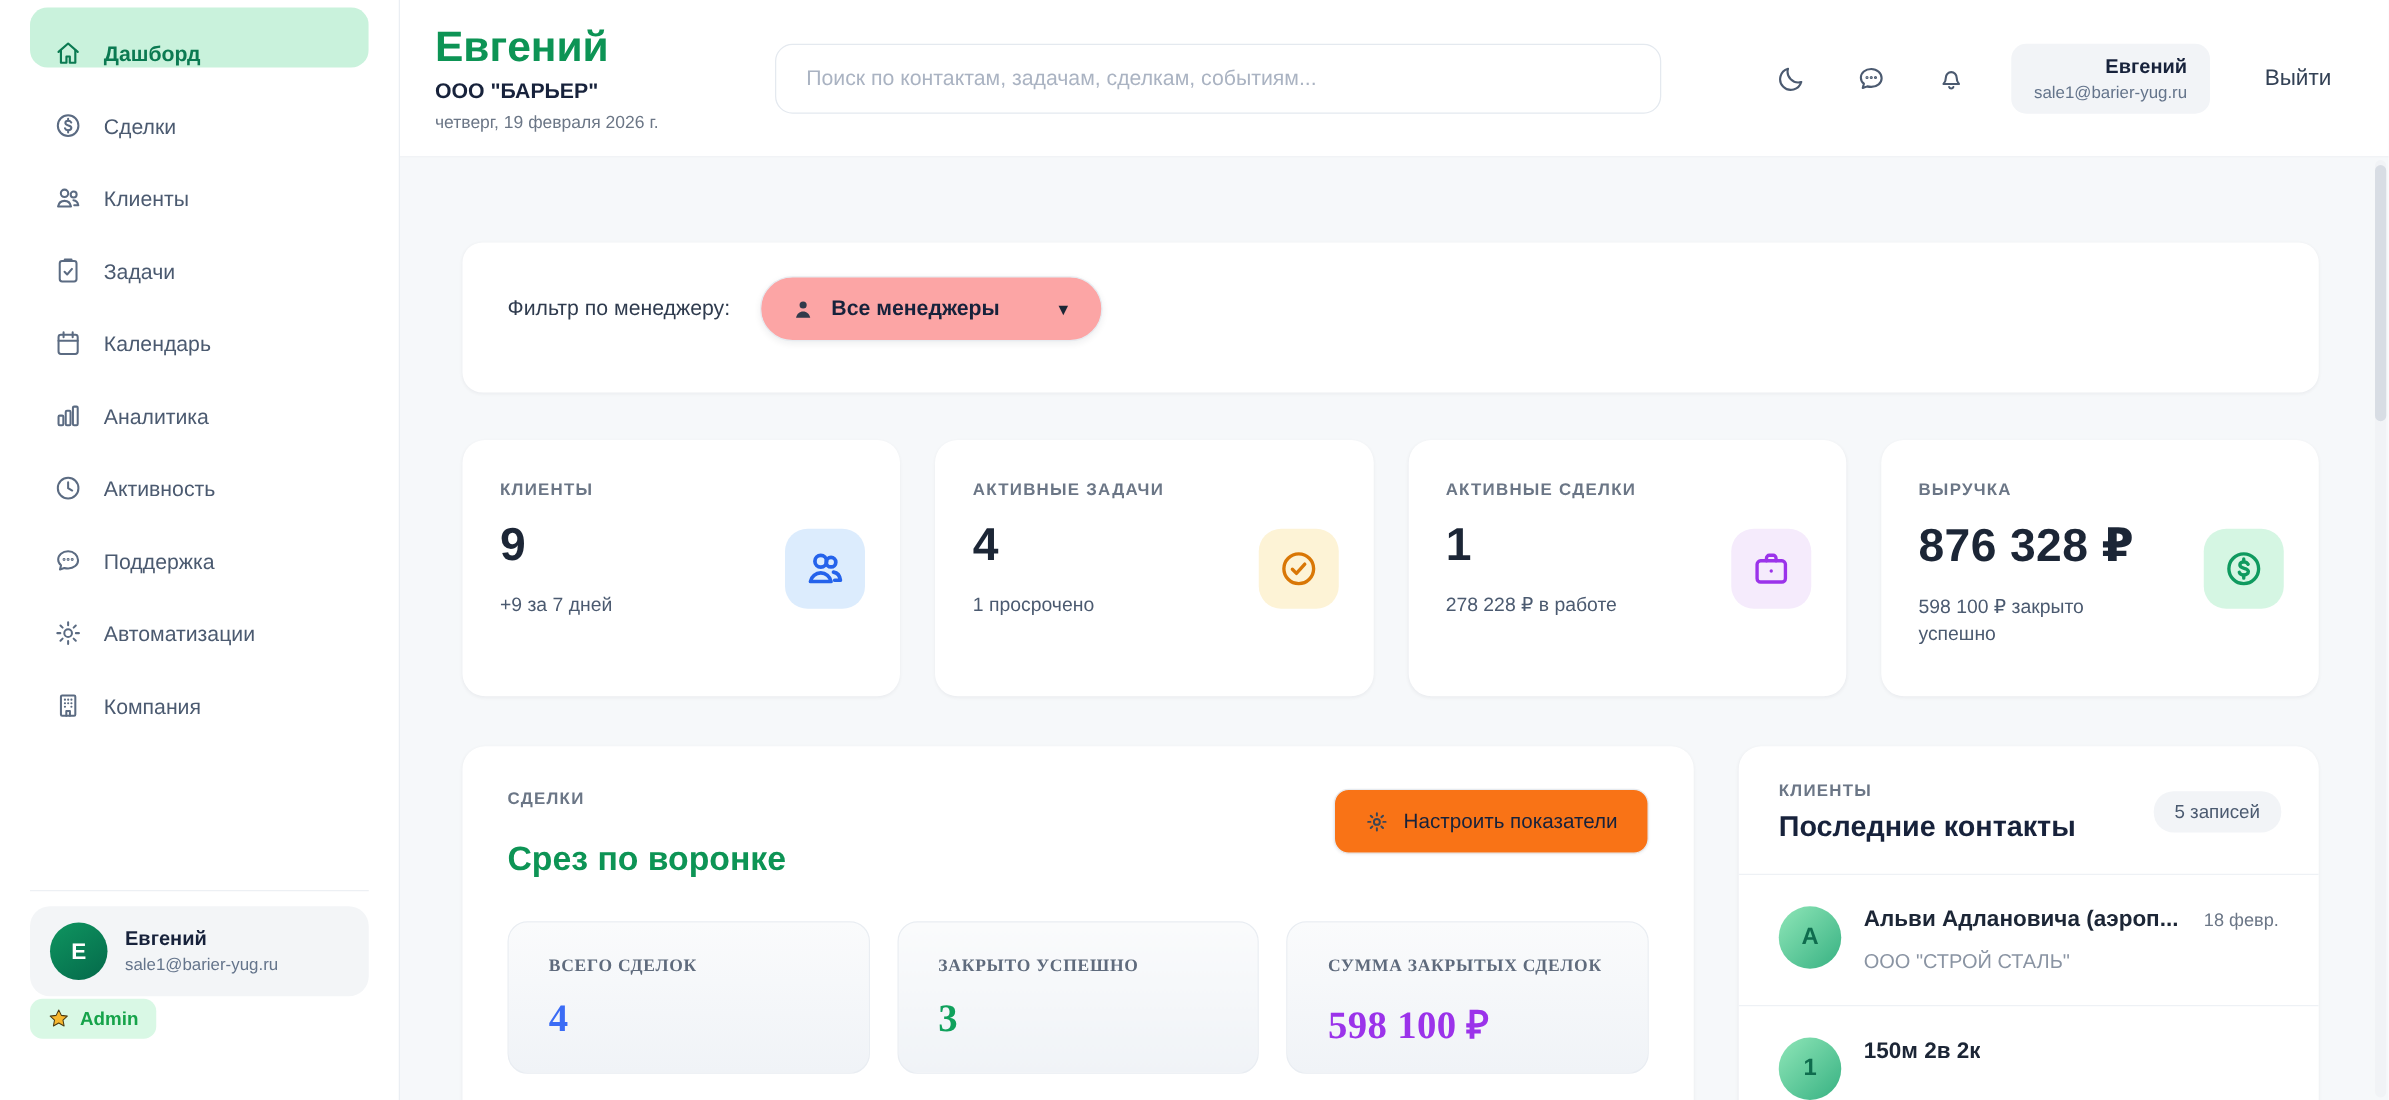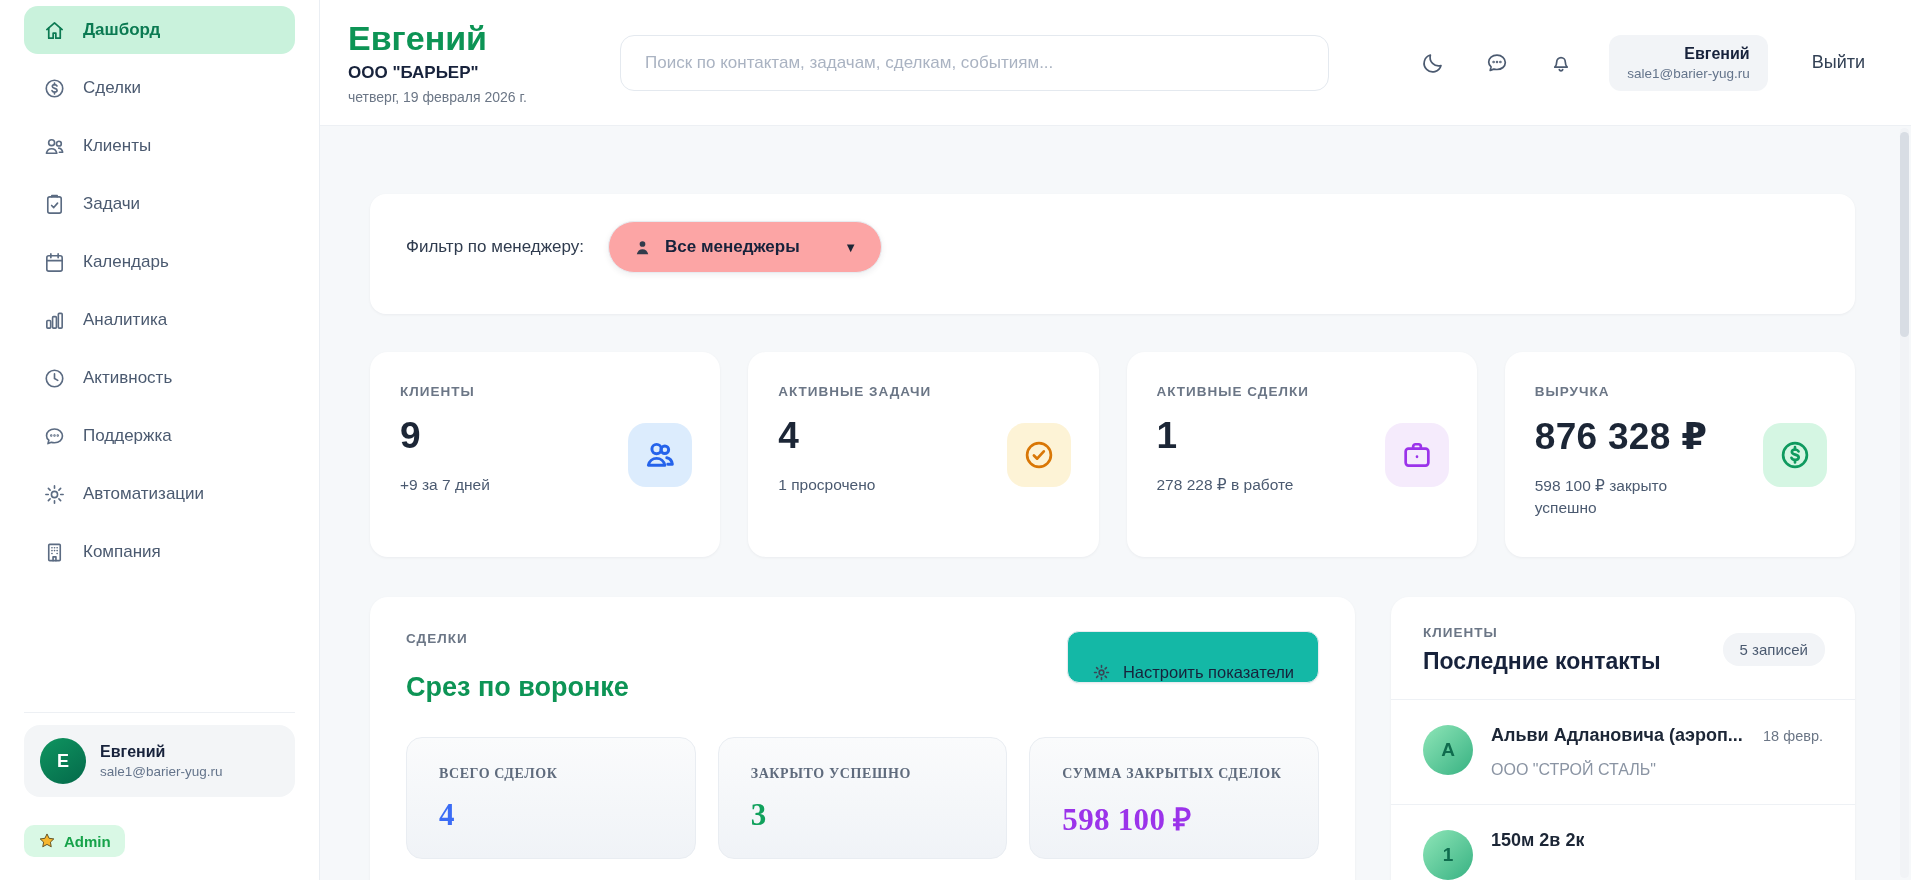--- a/index.html
+++ b/index.html
@@ -14,21 +14,21 @@
   .sidebar {
     width:320px; min-width:320px; background:#ffffff;
     border-right:1px solid #eaeef3;
     display:flex; flex-direction:column;
     padding:0 24px;
   }
   .logo-row { display:flex; align-items:center; gap:14px; padding:30px 6px 0 6px; height:92px; }
   .logo-title { font-size:22px; font-weight:800; color:#17223b; letter-spacing:.2px; }
   .nav { flex:1; overflow:hidden; padding-top:6px; }
   .nav-item {
-    position:relative; display:flex; align-items:center; gap:17px;
+    position:relative; display:flex; align-items:flex-end; gap:17px;
     height:48px; margin-bottom:10px; padding:0 18px; border-radius:14px;
     color:#4b5a70; font-size:17px; font-weight:500; cursor:pointer;
   }
   .nav-item .nicon { display:flex; width:24px; justify-content:center; color:#5b6b82; }
   .nav-item.active { background:#c9f2dc; color:#0b7a52; font-weight:700; }
   .nav-item.active .nicon { color:#0b7a52; }
   .nav-item.active::before {
     content:""; position:absolute; left:-10px; top:9px; bottom:9px;
     width:6px; border-radius:4px; background:#0b6e4b;
   }
@@ -39,21 +39,21 @@
   }
   .side-avatar {
     width:46px; height:46px; border-radius:50%; flex:none;
     background:linear-gradient(145deg,#0f9560,#04694a);
     color:#fff; font-weight:700; font-size:18px;
     display:flex; align-items:center; justify-content:center;
   }
   .side-user-name { font-size:16px; font-weight:700; color:#17223b; }
   .side-user-email { font-size:13.5px; color:#64748b; margin-top:3px; }
   .admin-badge {
-    display:inline-flex; align-items:center; gap:8px; margin-top:28px;
+    display:inline-flex; align-items:center; gap:8px; margin-top:2px;
     background:#d9f8e5; border-radius:10px; padding:7px 14px;
     color:#16a34a; font-weight:700; font-size:15px;
   }
 
   
   .main { flex:1; display:flex; flex-direction:column; background:#f6f8fa; min-width:0; position:relative; }
   .topbar {
     height:126px; background:#ffffff; border-bottom:1px solid #edf0f4;
     display:flex; align-items:center; padding:0 46px 0 28px;
   }
@@ -115,22 +115,22 @@
   
   .bottom-row { display:flex; gap:36px; margin-top:40px; align-items:flex-start; }
   .funnel-card {
     width:985px; min-width:985px; background:#fff; border-radius:18px;
     box-shadow:0 1px 3px rgba(16,24,40,.05); height:430px; padding:34px 36px;
   }
   .section-label { font-size:13.5px; font-weight:700; letter-spacing:1px; color:#6b7686; }
   .funnel-head { display:flex; justify-content:space-between; align-items:flex-start; }
   .funnel-title { font-size:27px; font-weight:800; color:#0d9455; margin-top:26px; }
   .config-btn {
-    display:flex; align-items:flex-end; gap:12px; height:52px; padding:0 24px;
-    background:#14b8a6; border:1px solid #e7ebf0; border-radius:12px;
+    display:flex; align-items:center; gap:12px; height:52px; padding:0 24px;
+    background:#f97316; border:1px solid #e7ebf0; border-radius:12px;
     box-shadow:0 1px 2px rgba(16,24,40,.05);
     font-size:16.5px; color:#17223b; cursor:pointer; font-family:inherit;
   }
   .funnel-metrics { display:grid; grid-template-columns:repeat(3,1fr); gap:22px; margin-top:34px; }
   .metric-card {
     background:linear-gradient(180deg,#fafbfc,#f0f3f7);
     border:1px solid #e9edf2; border-radius:16px; height:122px; padding:25px 32px;font-family:Liberation Serif, serif;
   }
   .metric-label { font-size:14px; font-weight:700; letter-spacing:.6px; color:#5f6b7d; line-height:1.5; }
   .metric-value { font-size:31px; font-weight:800; margin-top:13px; letter-spacing:.3px; }

